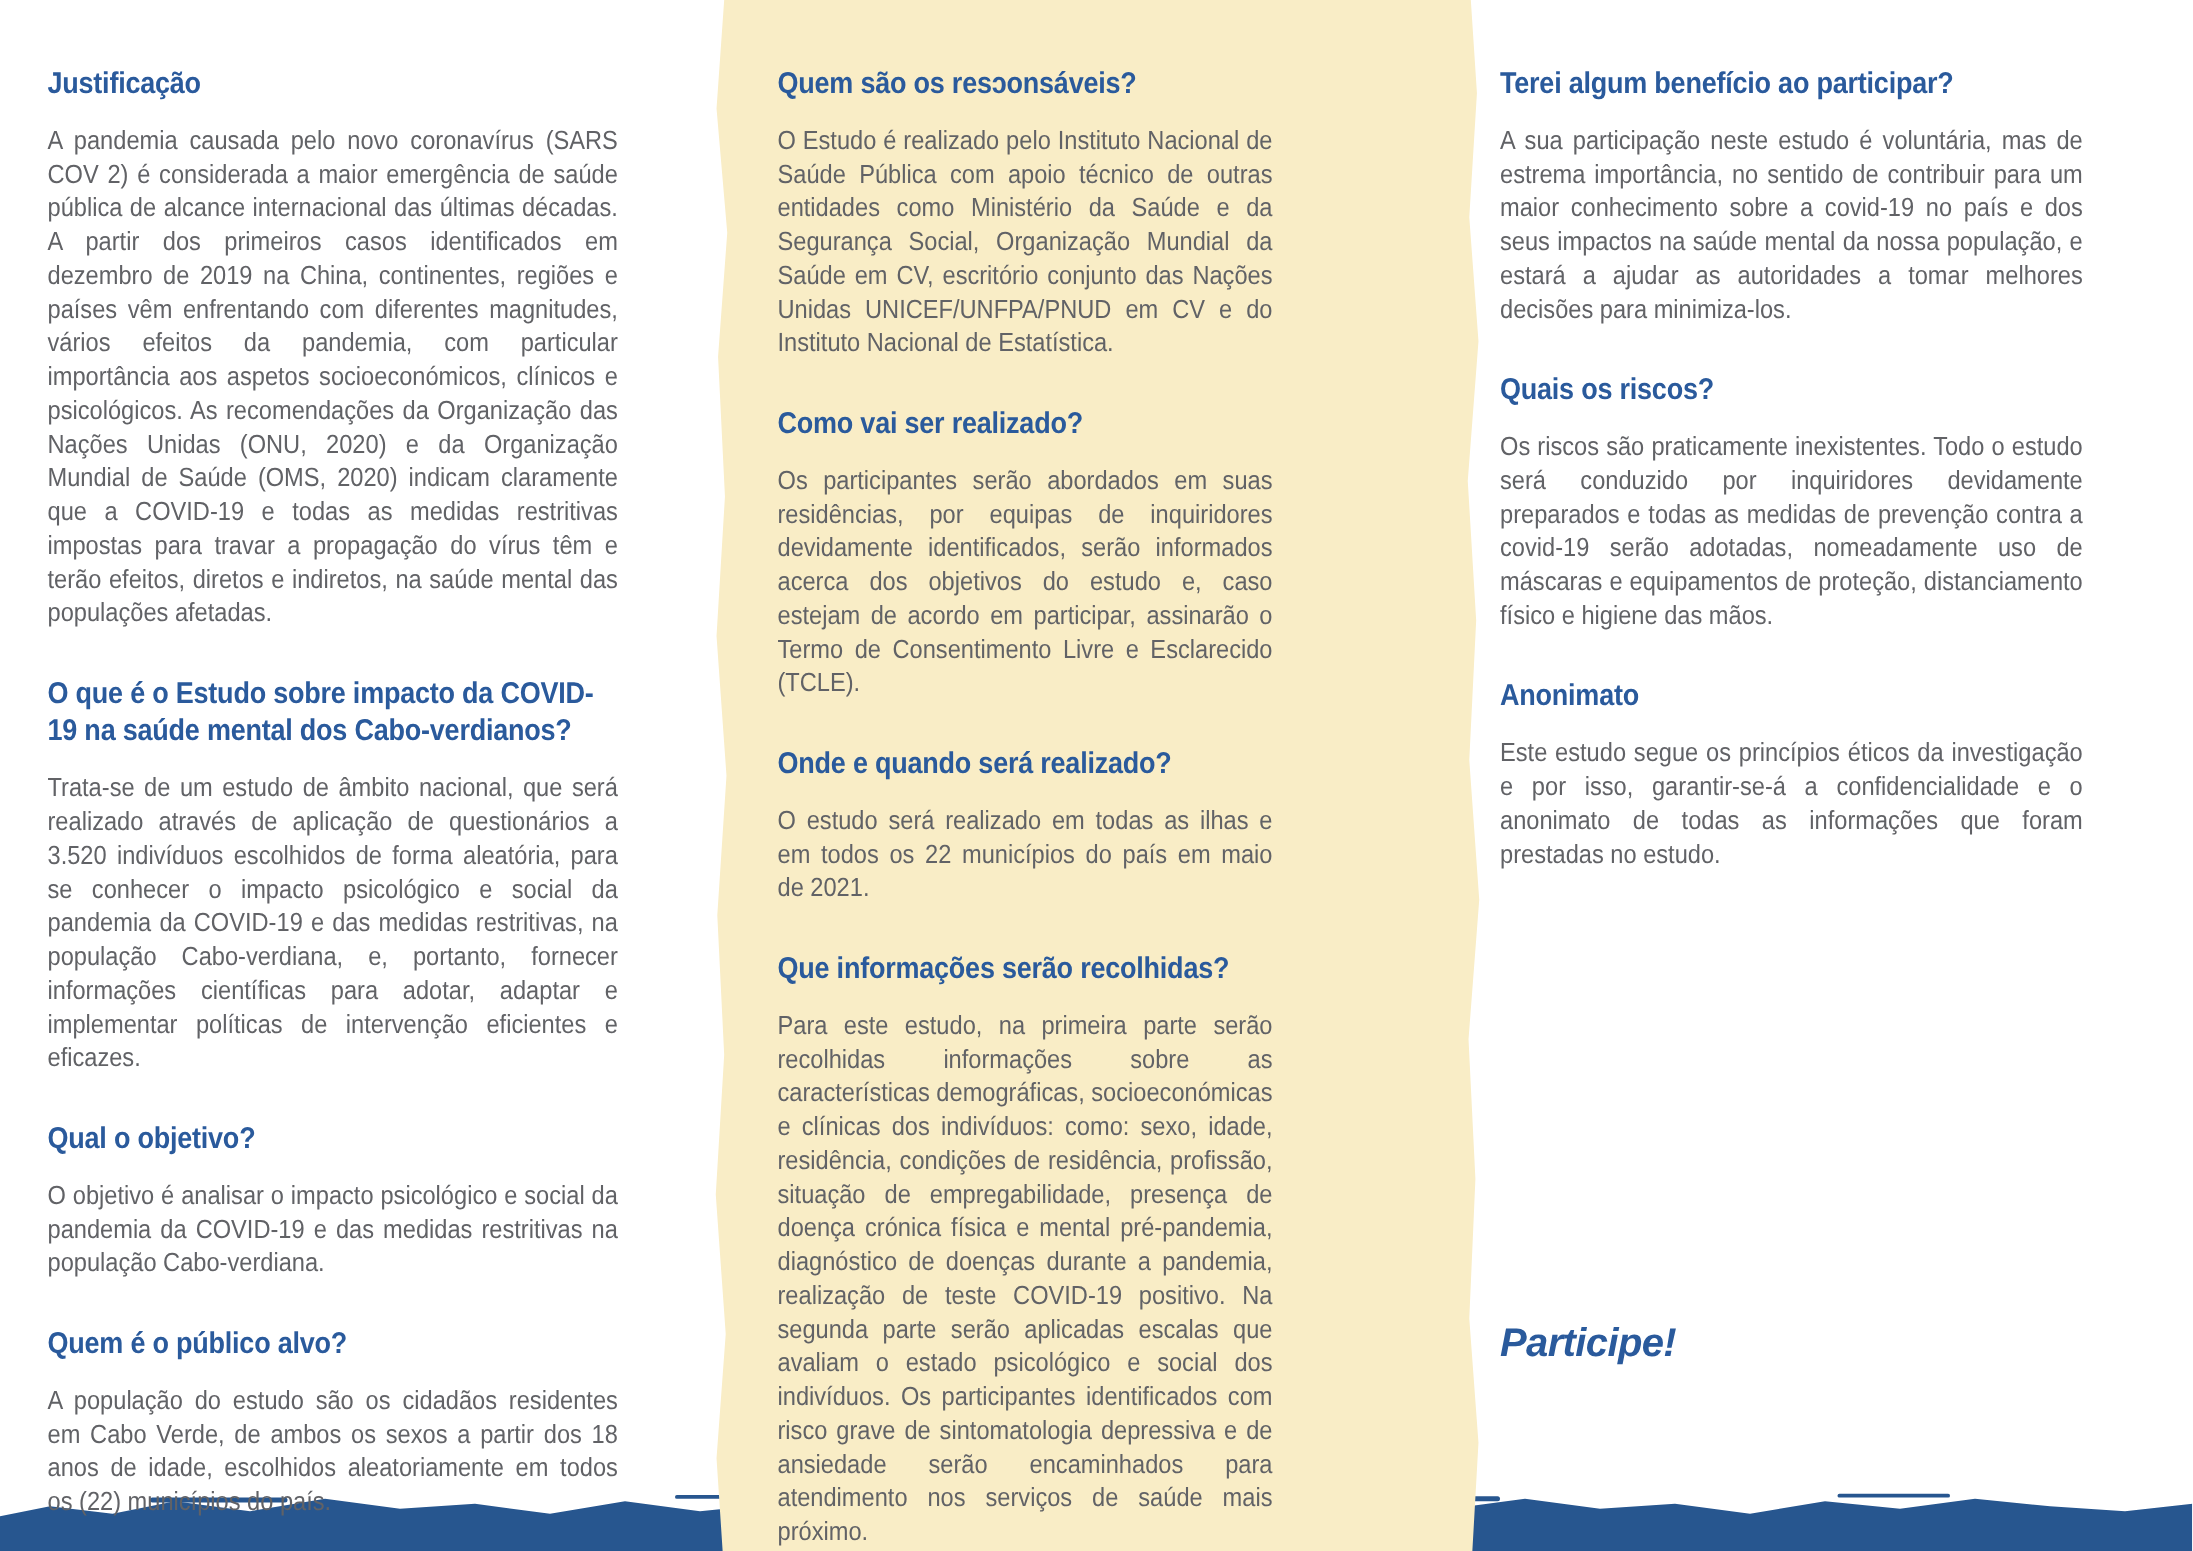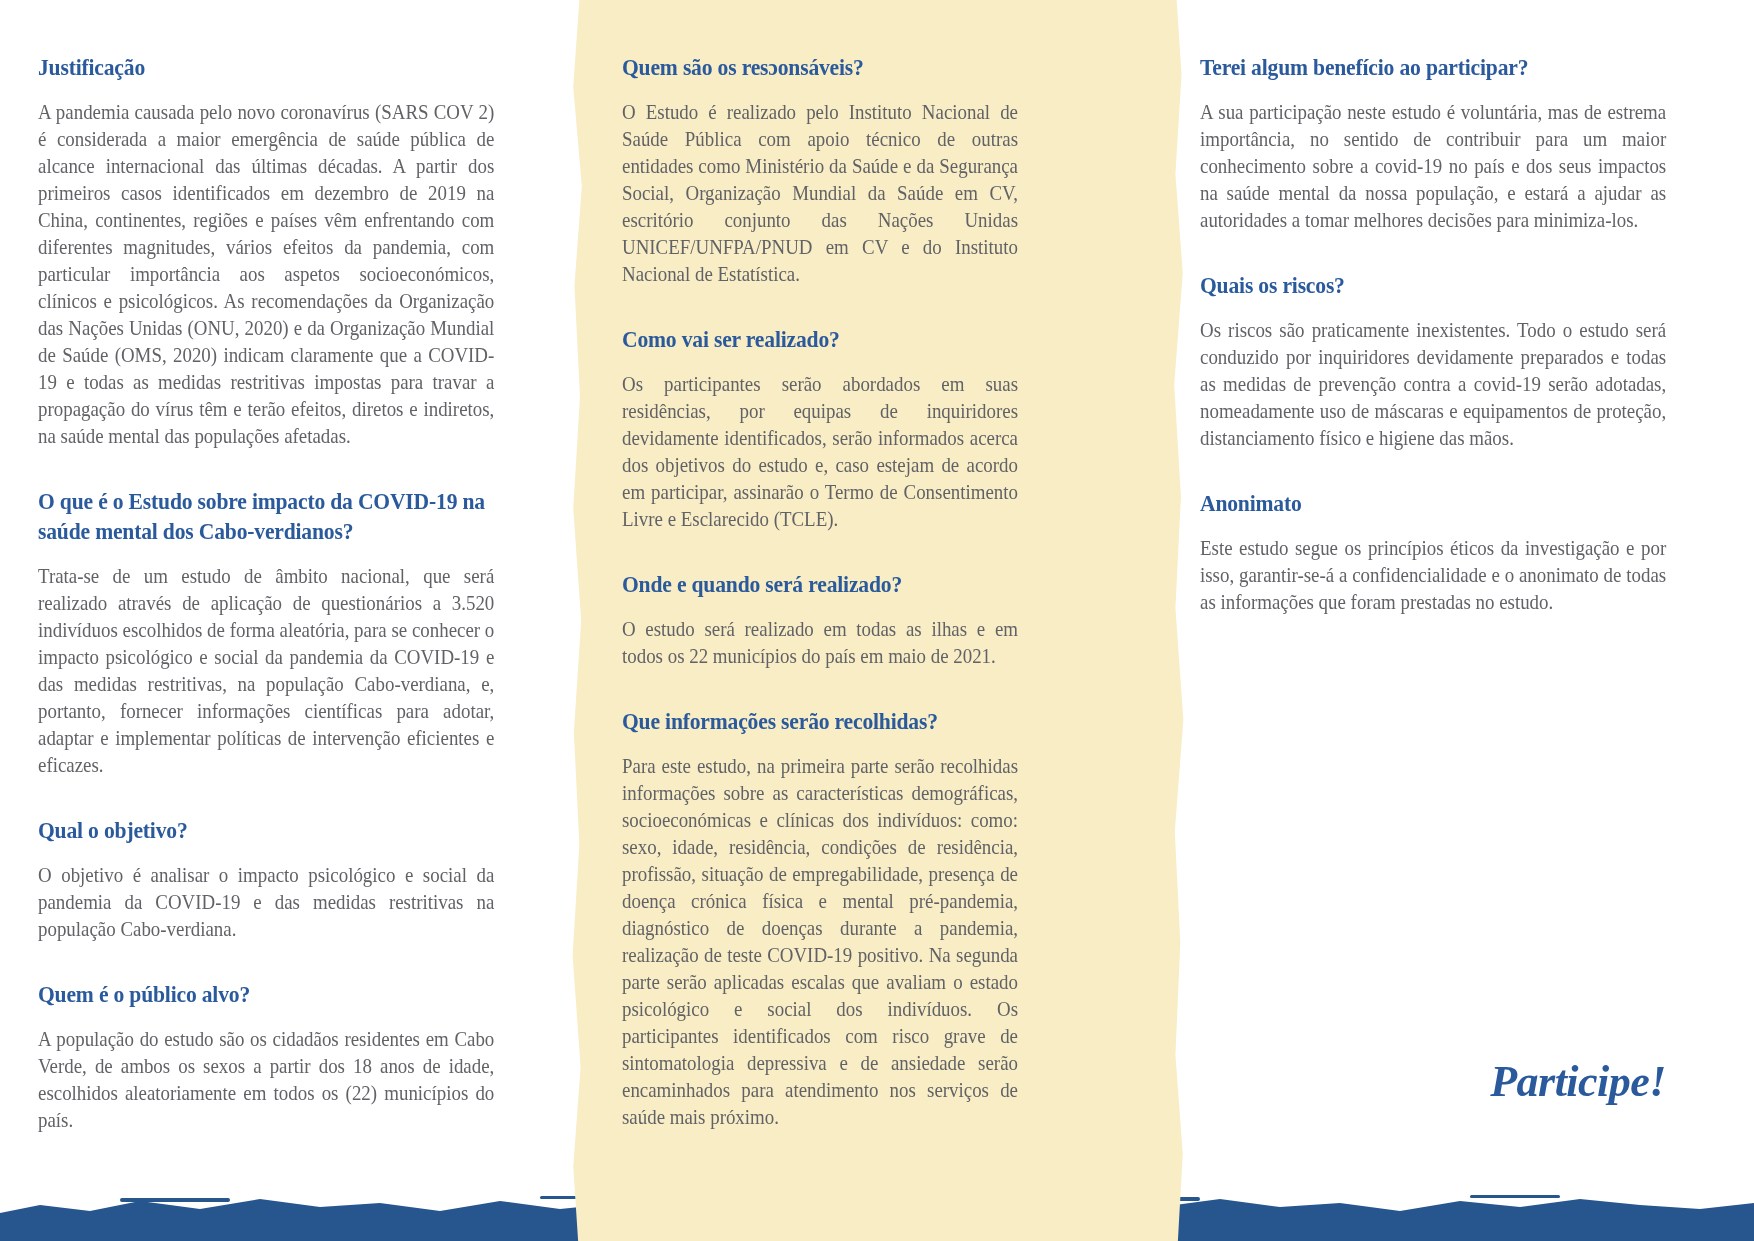--- a/index.html
+++ b/index.html
@@ -1,21 +1,21 @@
 <!DOCTYPE html>
 <html lang="pt"><head>
 <meta charset="utf-8">
 <style>
   html,body{margin:0;padding:0;background:#ffffff;}
   .page{
     position:relative;
     width:1754px;height:1241px;
     background:#ffffff;
     overflow:hidden;
-    font-family:Liberation Serif, serif;
+    font-family:Liberation Sans, sans-serif;
   }
   
   .cream-panel{
     position:absolute;top:0;left:572px;width:612px;height:1241px;
     background:#f9edc6;
     clip-path:polygon(
       1.2% 0%, 98.8% 0%,
       99.6% 6%, 98.6% 14%, 99.8% 22%, 98.4% 31%, 99.5% 40%, 98.6% 49%,
       99.9% 58%, 98.5% 67%, 99.4% 76%, 98.6% 85%, 99.8% 93%, 99.0% 100%,
       1.0% 100%, 0.2% 94%, 1.4% 86%, 0.1% 77%, 1.2% 68%, 0.3% 59%,
@@ -45,23 +45,23 @@
   .sec-p{
     margin:0;
     color:#616266;
     font-size:21px;
     line-height:27px;
     text-align:justify;
   }
   .cta{
     position:absolute;
     left:1200px;top:1056px;width:466px;
-    text-align:right;
+    text-align:left;
     color:#2a5a9c;
-    font-size:44px;
+    font-size:32px;
     font-weight:bold;
     font-style:italic;
     letter-spacing:-0.5px;
   }
 </style>
 </head>
 <body>
 
 <div class="page">
 

